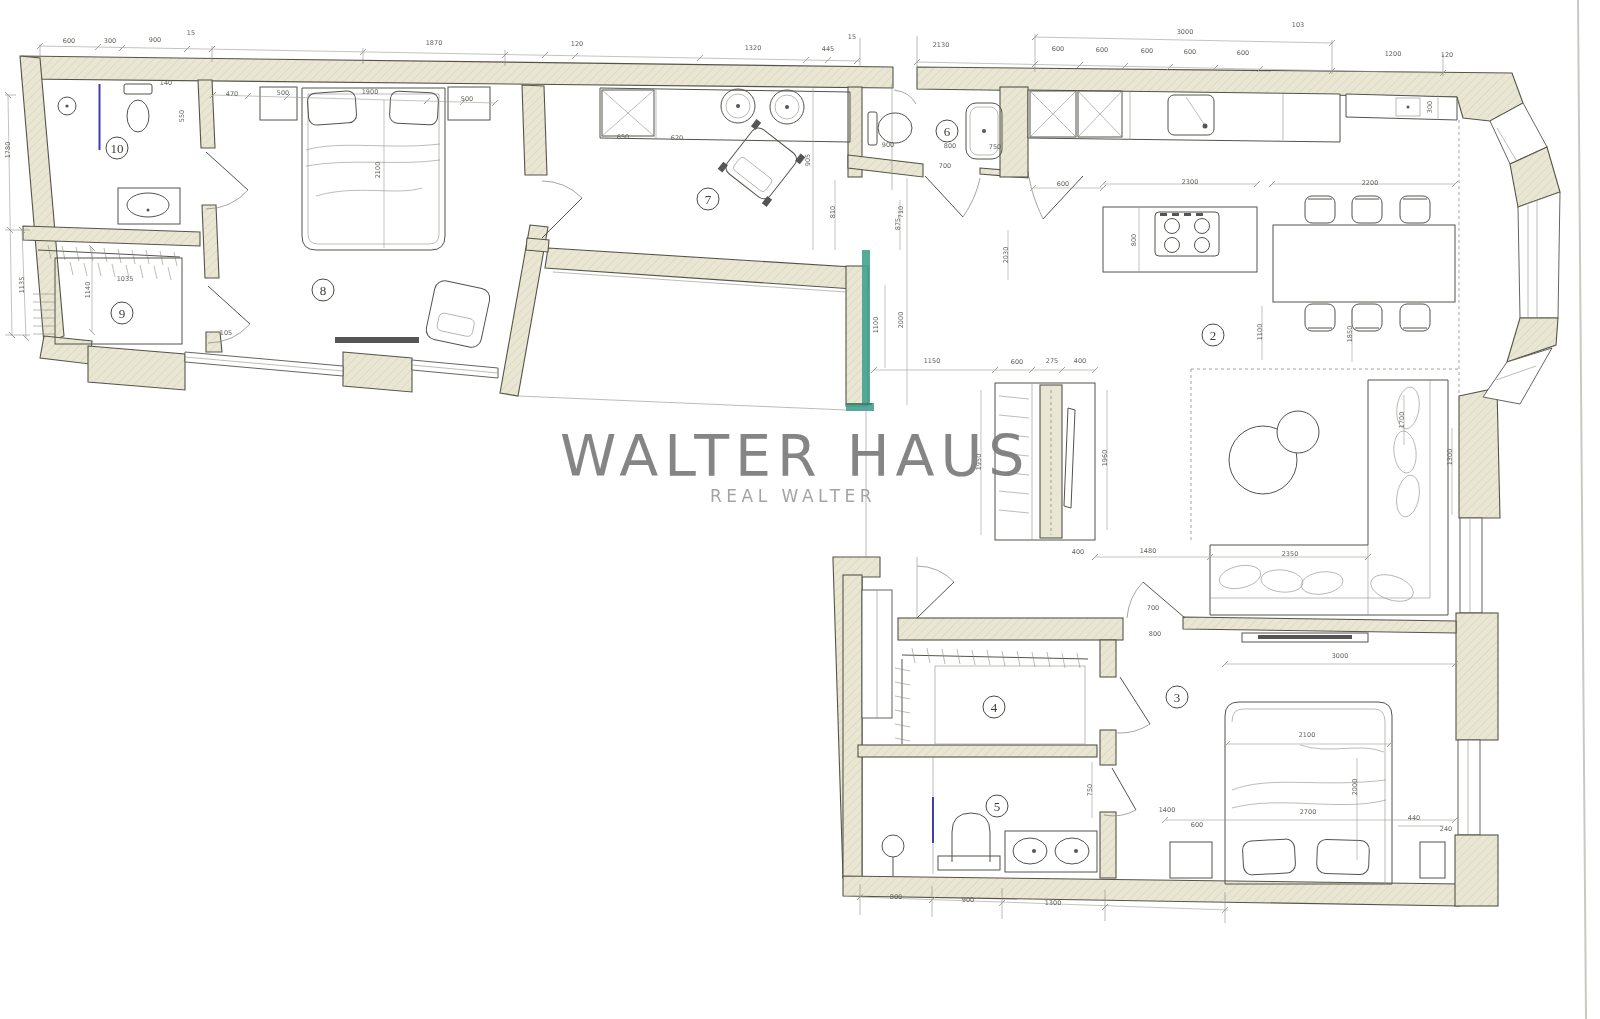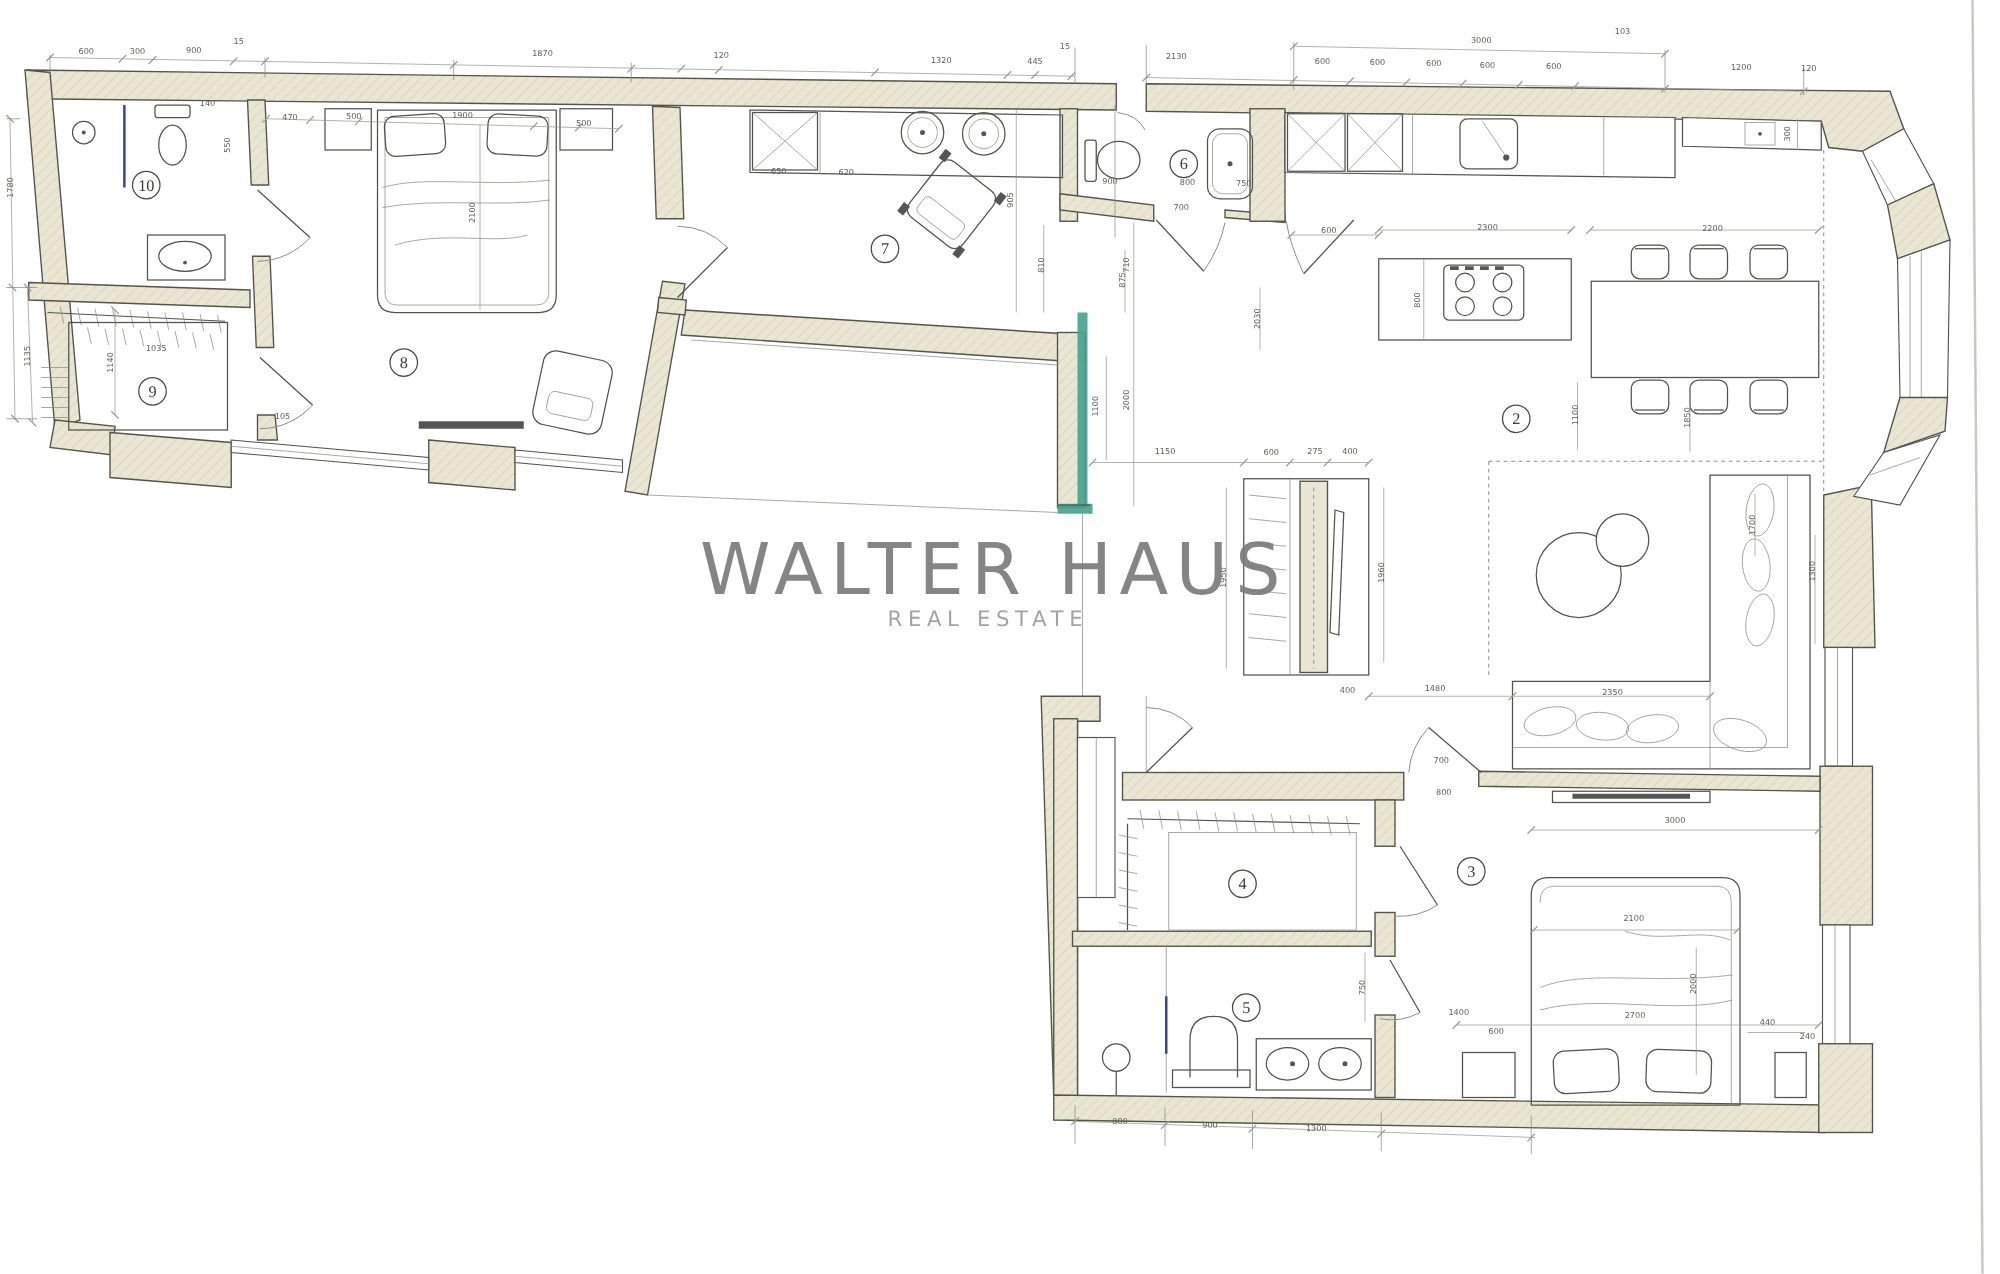--- a/index.html
+++ b/index.html
@@ -448,15 +448,15 @@
         <circle cx="997" cy="806" r="11" class="room-circle"></circle>
         <text x="997" y="810.5" class="room-num">5</text>
         <circle cx="1177" cy="697" r="11" class="room-circle"></circle>
         <text x="1177" y="701.5" class="room-num">3</text>
       </g>
 
   <line x1="1578" y1="0" x2="1586" y2="1019" stroke="var(--page-edge,#c9c9c4)" stroke-width="2"></line>
 </svg>
 
 <div class="wm1">WALTER HAUS</div>
-<div class="wm2">REAL ESTATE</div>
+<div class="wm2">REAL WALTER</div>
 
 </div>
 
 </body></html>

